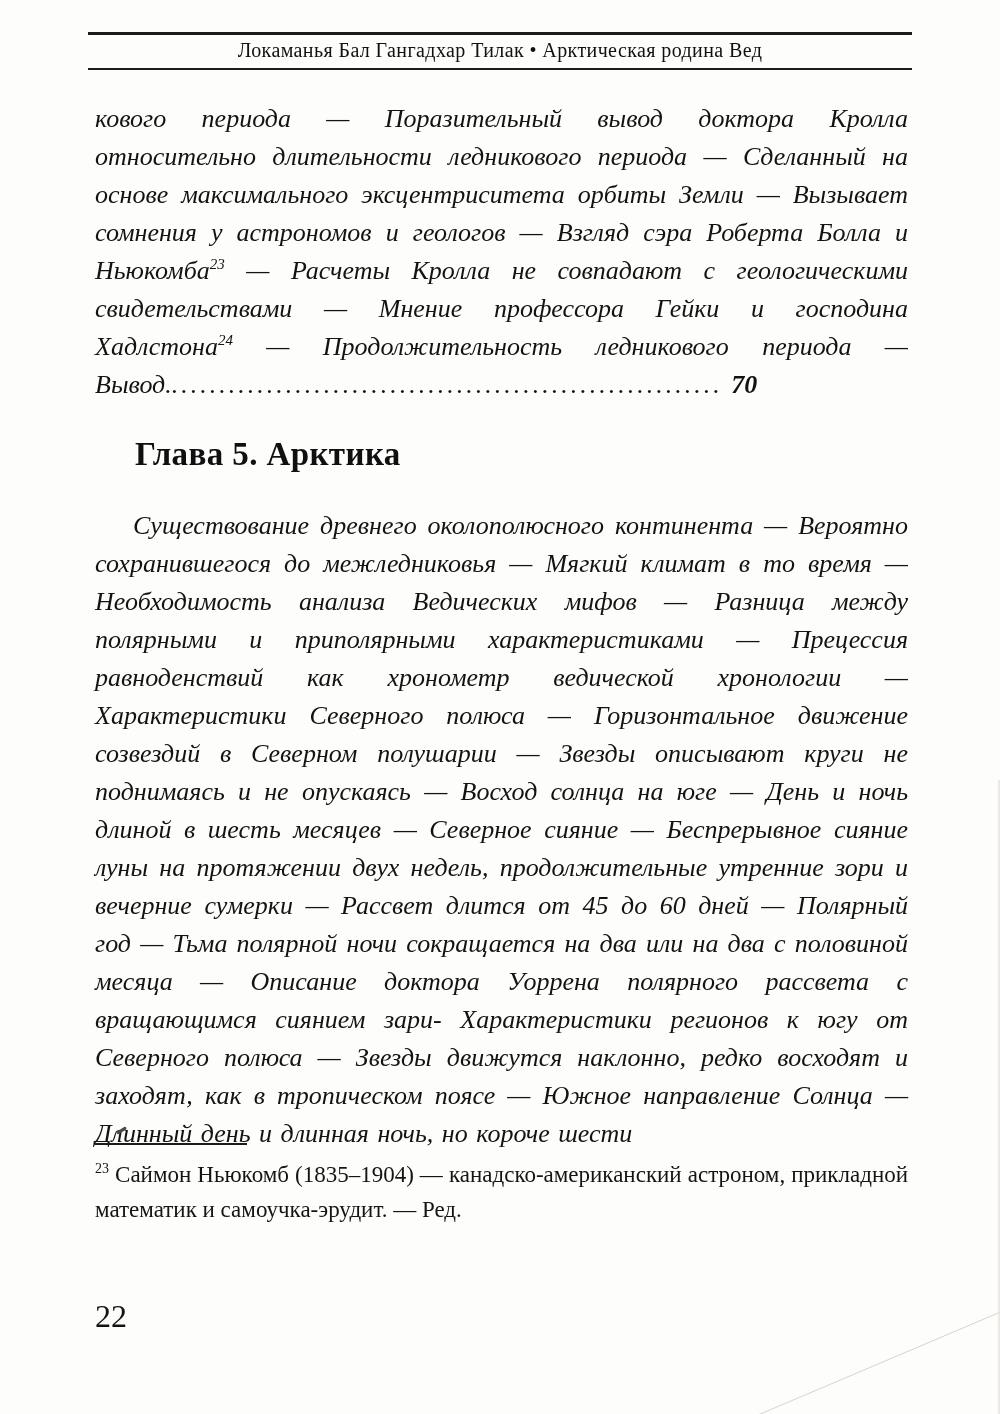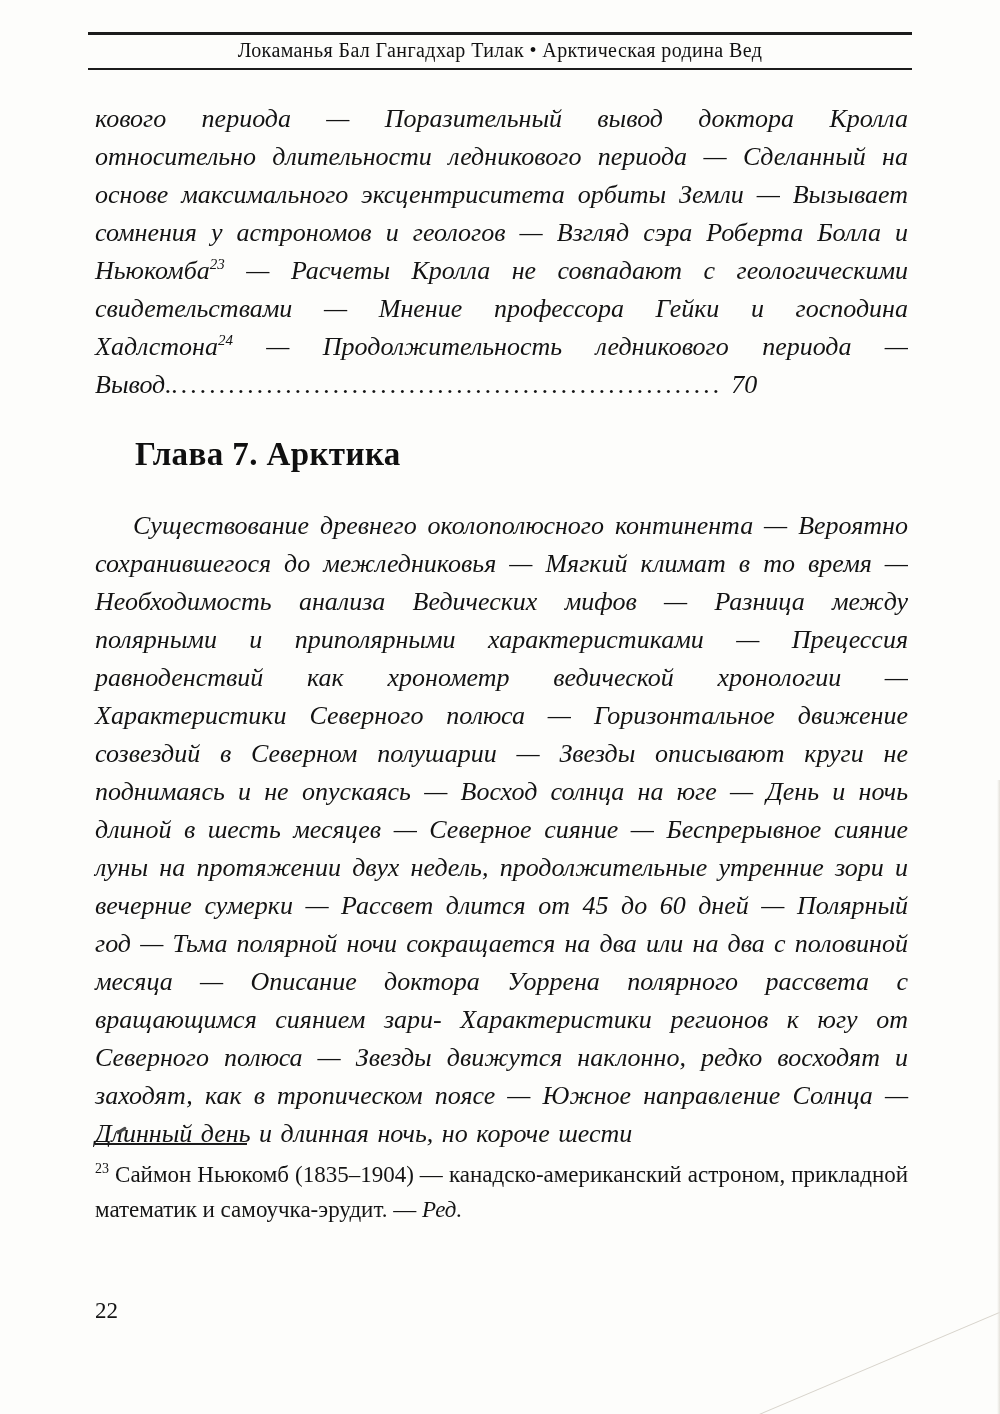--- a/index.html
+++ b/index.html
@@ -52,21 +52,21 @@
     word-spacing: 2px;
     color: #131313;
   }
   .entry sup {
     font-size: 15px;
     line-height: 0;
     vertical-align: super;
   }
   .indent { text-indent: 38px; }
   .leader { letter-spacing: 3px; }
-  .page-ref { font-style: italic; }
+  .page-ref { font-style: italic; font-weight: bold; }
 
   .chapter-heading {
     margin: 32px 0 34px 0;
     padding-left: 40px;
     font-size: 33px;
     font-weight: bold;
     font-style: normal;
     letter-spacing: 0.4px;
     color: #101010;
   }
@@ -88,27 +88,27 @@
     font-size: 23px;
     line-height: 35px;
     text-align: justify;
     color: #141414;
   }
   .footnote sup {
     font-size: 14px;
     line-height: 0;
     vertical-align: super;
   }
-  .footnote .ed { font-style: italic; }
+  .footnote .ed { }
 
   .page-number {
     position: absolute;
     left: 95px;
     top: 1298px;
-    font-size: 23px;
+    font-size: 32px;
     color: #141414;
   }
 
   
   .scan-speck {
     position: absolute;
     left: 116px;
     top: 1129px;
     width: 11px;
     height: 3px;
@@ -142,21 +142,21 @@
   <div class="running-header">
     <div class="rule-thick"></div>
     <div class="header-title">Локаманья Бал Гангадхар Тилак • Арктическая родина Вед</div>
     <div class="rule-thin"></div>
   </div>
 
   <div class="body-text">
 
     <p class="entry"><span>кового периода — Поразительный вывод доктора Кролла относительно длительности ледникового периода — Сделанный на основе максимального эксцентриситета орбиты Земли — Вызывает сомнения у астрономов и геологов — Взгляд сэра Роберта Болла и Ньюкомба</span><sup>23</sup><span> — Расчеты Кролла не совпадают с геологическими свидетельствами — Мнение профессора Гейки и господина Хадлстона</span><sup>24</sup><span> — Продолжительность ледникового периода — Вывод.</span><span class="leader">..........................................................</span> <span class="page-ref">70</span></p>
 
-    <h2 class="chapter-heading">Глава 7. Арктика</h2>
+    <h2 class="chapter-heading">Глава 5. Арктика</h2>
 
     <p class="entry indent">Существование древнего околополюсного континента — Вероятно сохранившегося до межледниковья — Мягкий климат в то время — Необходимость анализа Ведических мифов — Разница между полярными и приполярными характеристиками — Прецессия равноденствий как хронометр ведической хронологии — Характеристики Северного полюса — Горизонтальное движение созвездий в Северном полушарии — Звезды описывают круги не поднимаясь и не опускаясь — Восход солнца на юге — День и ночь длиной в шесть месяцев — Северное сияние — Беспрерывное сияние луны на протяжении двух недель, продолжительные утренние зори и вечерние сумерки — Рассвет длится от 45 до 60 дней — Полярный год — Тьма полярной ночи сокращается на два или на два с половиной месяца — Описание доктора Уоррена полярного рассвета с вращающимся сиянием зари- Характеристики регионов к югу от Северного полюса — Звезды движутся наклонно, редко восходят и заходят, как в тропическом поясе — Южное направление Солнца — Длинный день и длинная ночь, но короче шести</p>
 
   </div>
 
   <div class="footnotes">
     <div class="footnote-rule"></div>
 
     <p class="footnote"><sup>23</sup> <span>Саймон Ньюкомб (1835–1904) — канадско-американский астроном, прикладной математик и самоучка-эрудит. — </span><span class="ed">Ред.</span></p>
 

